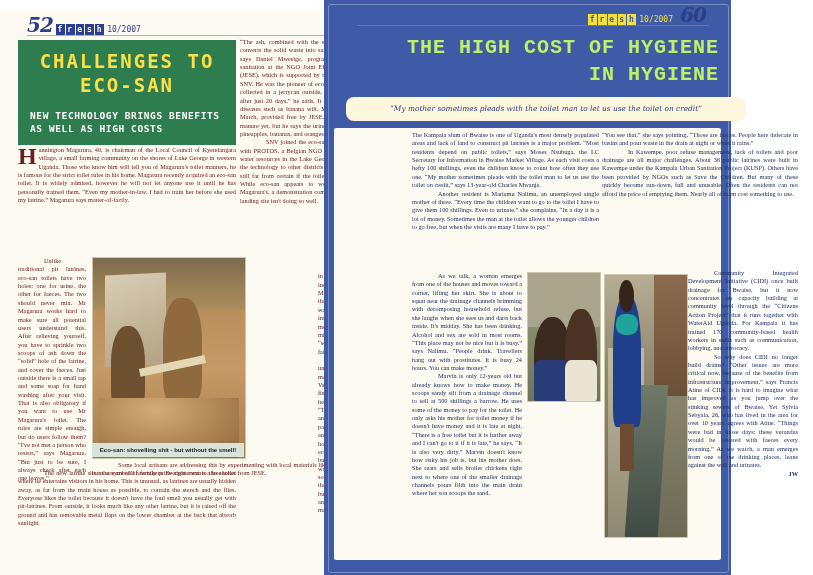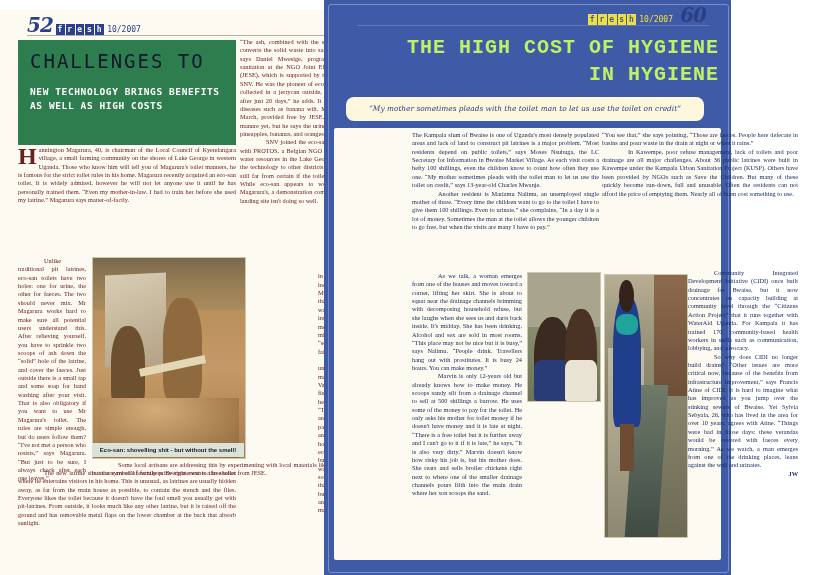--- a/index.html
+++ b/index.html
@@ -61,23 +61,24 @@
   .title-block{
     position:absolute;left:18px;top:30px;
     width:218px;height:105px;
     background:#2e7d4f;
     color:#ffffff;
     box-sizing:border-box;
     padding:10px 12px 6px 12px;
   }
   .title-main{
     font-family:"DejaVu Sans Mono", monospace;
-    font-size:19px;font-weight:normal;
+    font-size:19px;font-weight:bold;
     letter-spacing:2px;line-height:1.25;
-    color:#0f172a;
+    color:#fde047;
+    text-align:center;
   }
   .title-sub{
     margin-top:11px;
     font-family:"DejaVu Sans Mono", monospace;
     font-size:9.5px;font-weight:bold;
     letter-spacing:0.6px;line-height:1.45;
     color:#ffffff;
   }
 
   .col{
@@ -171,21 +172,21 @@
   }
   .title-right{
     position:absolute;right:12px;top:34px;width:376px;
     text-align:right;
     font-family:Liberation Mono, monospace;
     font-size:20px;font-weight:bold;letter-spacing:1px;
     line-height:1.35;
     color:#bef264;
   }
   .pullquote{
-    position:absolute;left:22px;top:97px;width:358px;height:24px;
+    position:absolute;left:22px;top:97px;width:400px;height:24px;
     background:#fdf7dd;
     border-radius:8px;
     color:#2b3c7a;
     font-family:"DejaVu Serif", serif;
     font-style:italic;
     font-size:7.4px;
     line-height:24px;
     text-align:center;
     white-space:nowrap;
     overflow:hidden;
@@ -258,20 +259,21 @@
     <div class="hdr-row-left">
       <span class="logo logo-left">
         <span>f</span><span>r</span><span>e</span><span>s</span><span class="last">h</span>
       </span><span class="issue-left">10/2007</span>
     </div>
     <div class="hdr-rule-left"></div>
 
     <div class="title-block">
       <div class="title-main">
         <div>CHALLENGES TO</div>
+        <div>ECO-SAN</div>
       </div>
       <div class="title-sub">
         <div>NEW TECHNOLOGY BRINGS BENEFITS</div>
         <div>AS WELL AS HIGH COSTS</div>
       </div>
     </div>
 
     <div class="col lp-c1">
       <p class="noind dropcap">Hannington Magarura, 40, is chairman of the Local Council of Kyendangara village, a small farming community on the shores of Lake George in western Uganda. Those who know him will tell you of Magarura's toilet manners, he is famous for the strict toilet rules in his home. Magarura recently acquired an eco-san toilet. It is widely admired, however he will not let anyone use it until he has personally trained them. “Even my mother-in-law. I had to train her before she used my latrine.” Magarura says matter-of-factly.</p>
     </div>

